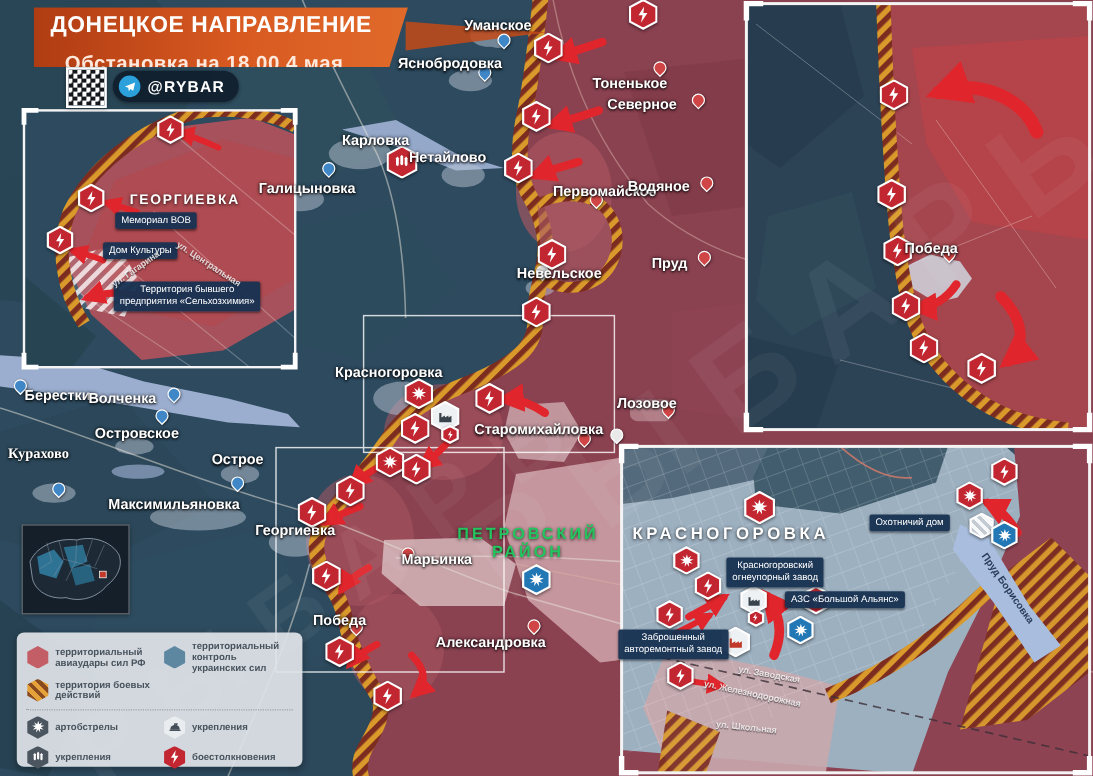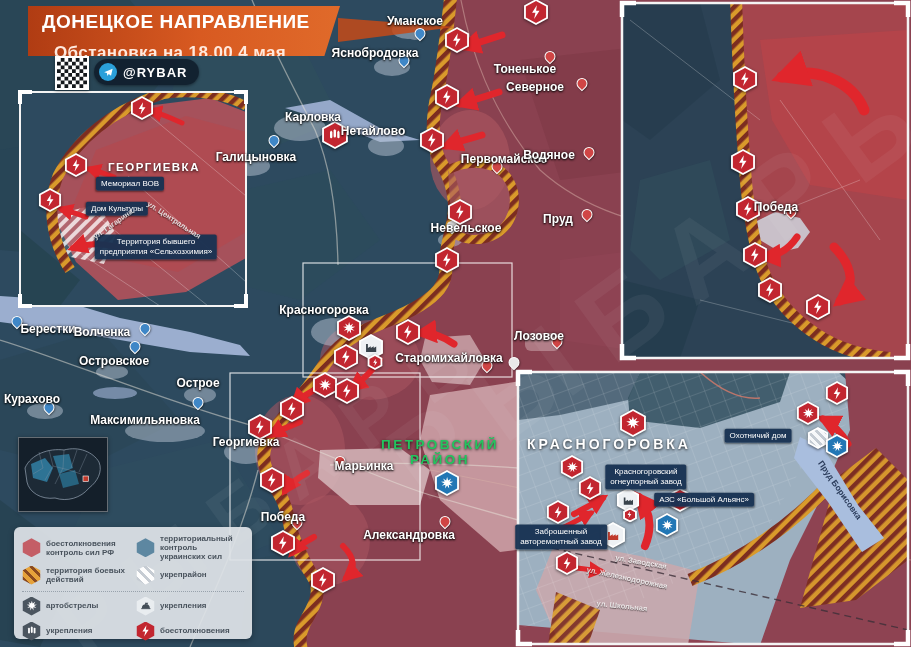--- a/index.html
+++ b/index.html
@@ -655,21 +655,21 @@
       <div class="town" style="left: 313px; top: 117px;">Карловка</div>
       <div class="town" style="left: 373px; top: 131px;">Нетайлово</div>
       <div class="town" style="left: 256px; top: 157px;">Галицыновка</div>
       <div class="town" style="left: 504px; top: 159px;">Первомайское</div>
       <div class="town" style="left: 549px; top: 155px; text-align: right;">Водяное</div>
       <div class="town" style="left: 558px; top: 219px;">Пруд</div>
       <div class="town" style="left: 466px; top: 228px;">Невельское</div>
       <div class="town" style="left: 48px; top: 329px;">Берестки</div>
       <div class="town" style="left: 102px; top: 332px;">Волченка</div>
       <div class="town" style="left: 114px; top: 361px;">Островское</div>
-      <div class="town" style="left: 32px; top: 399px;">Курахово</div>
+      <div class="town" style="left: 32px; top: 378px; font-family: Liberation Serif, serif;">Курахово</div>
       <div class="town" style="left: 198px; top: 383px;">Острое</div>
       <div class="town" style="left: 145px; top: 420px;">Максимильяновка</div>
       <div class="town" style="left: 246px; top: 442px;">Георгиевка</div>
       <div class="town" style="left: 364px; top: 466px;">Марьинка</div>
       <div class="town" style="left: 283px; top: 517px;">Победа</div>
       <div class="town" style="left: 409px; top: 535px;">Александровка</div>
       <div class="town" style="left: 449px; top: 358px;">Старомихайловка</div>
       <div class="town" style="left: 539px; top: 336px;">Лозовое</div>
       <div class="town" style="left: 324px; top: 310px;">Красногоровка</div>
       <div class="town" style="left: 776px; top: 207px;">Победа</div>
@@ -704,33 +704,29 @@
           <path d="M21 4 L2.5 11.2 L8.5 13.2 L9.5 19.5 L12.5 15.5 L17.5 19 Z" fill="#fff"></path>
         </svg>
   </span>
   <span class="handle">@RYBAR</span>
 </div>
 
 <div id="legend">
   <div class="leg-grid" id="legend-top">
         <div class="leg-item">
           <span class="lhex sw-rf"></span>
-          <span class="llabel">боестолкновения контроль сил РФ</span>
+          <span class="llabel">территориальный авиаудары сил РФ</span>
         </div>
         <div class="leg-item">
           <span class="lhex sw-ua"></span>
           <span class="llabel">территориальный контроль украинских сил</span>
         </div>
         <div class="leg-item">
           <span class="lhex sw-battle"></span>
           <span class="llabel">территория боевых действий</span>
-        </div>
-        <div class="leg-item">
-          <span class="lhex sw-ukrep"></span>
-          <span class="llabel">укрепрайон</span>
         </div>
       </div>
   <div class="leg-div"></div>
   <div class="leg-grid" id="legend-bottom">
         <div class="leg-item">
           <span class="lhex sw-arty-dark">
             <svg viewBox="0 0 24 24">
               <path d="M12 3 L13.5 8 L18 5 L15.5 9.5 L21 10 L16 12.5 L20 16 L14.5 14.5 L15 20 L12 15.5 L9 20 L9.5 14.5 L4 16 L8 12.5 L3 10 L8.5 9.5 L6 5 L10.5 8 Z" fill="currentColor"></path>
             </svg>
           </span>

